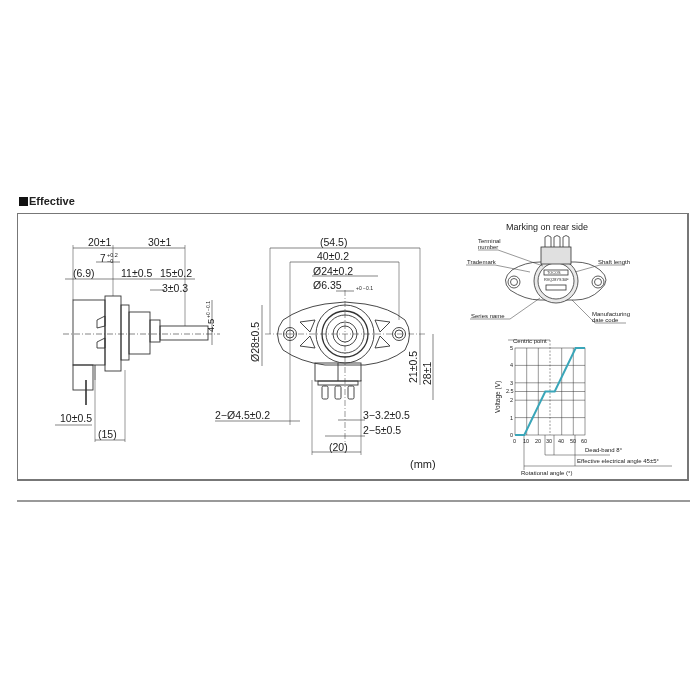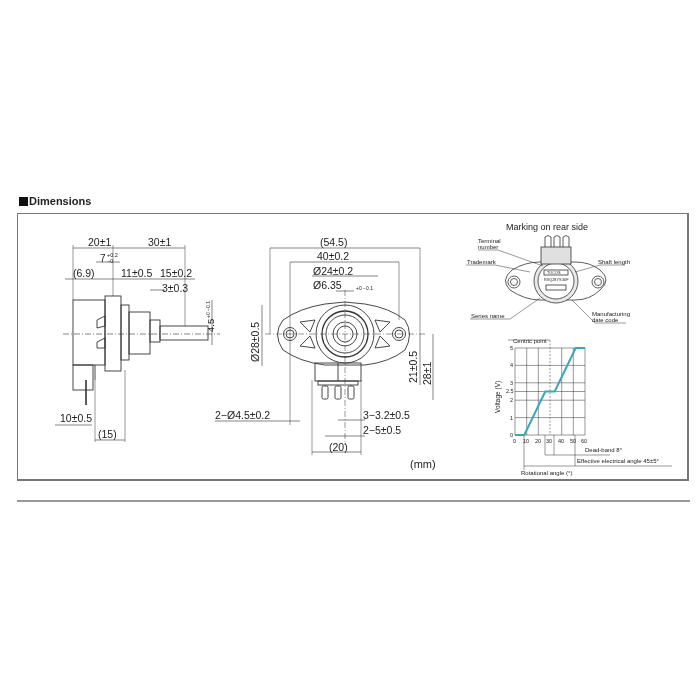--- a/index.html
+++ b/index.html
@@ -12,21 +12,21 @@
              border: 1px solid #777; border-right-width: 2px; border-bottom-width: 2px; box-sizing: border-box; }
     .rule { position: absolute; left: 17px; top: 500px; width: 673px; height: 2px; background: #999; }
     svg { position: absolute; left: 0; top: 0; }
     .t { font-family: "Liberation Sans", sans-serif; fill: #222; }
   </style>
 </head>
 <body>
 
 <div class="section-title">
   <span class="sq"></span>
-  <span>Dimensions</span>
+  <span>Effective</span>
 </div>
 <div class="panel"></div>
 <div class="rule"></div>
 
 <svg width="700" height="700" viewBox="0 0 700 700">
 
   <g stroke="#333" fill="none" stroke-width="0.9">
 
     <rect x="73" y="300" width="32" height="65"></rect>
     <rect x="73" y="365" width="20" height="25"></rect>

